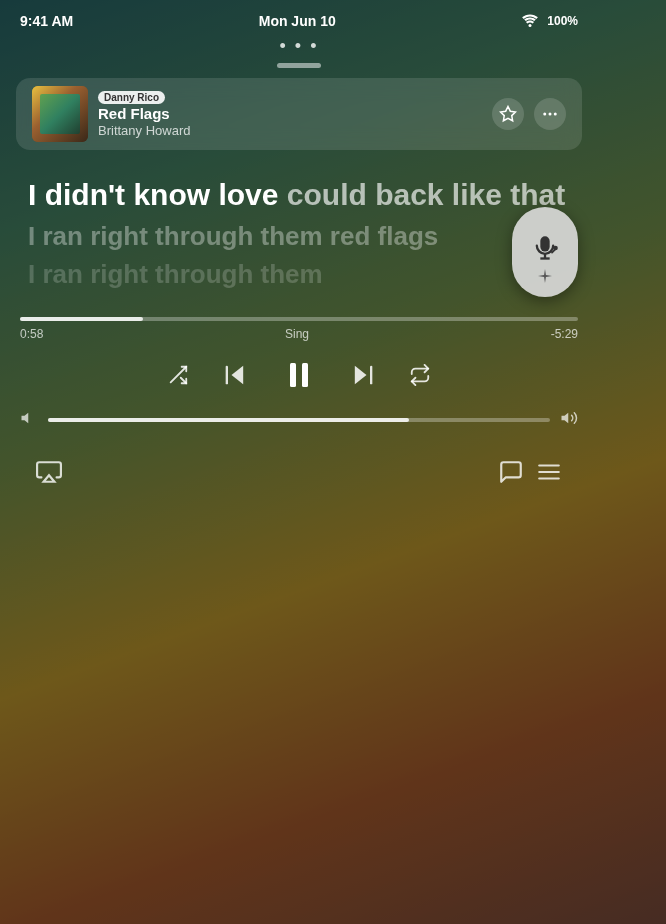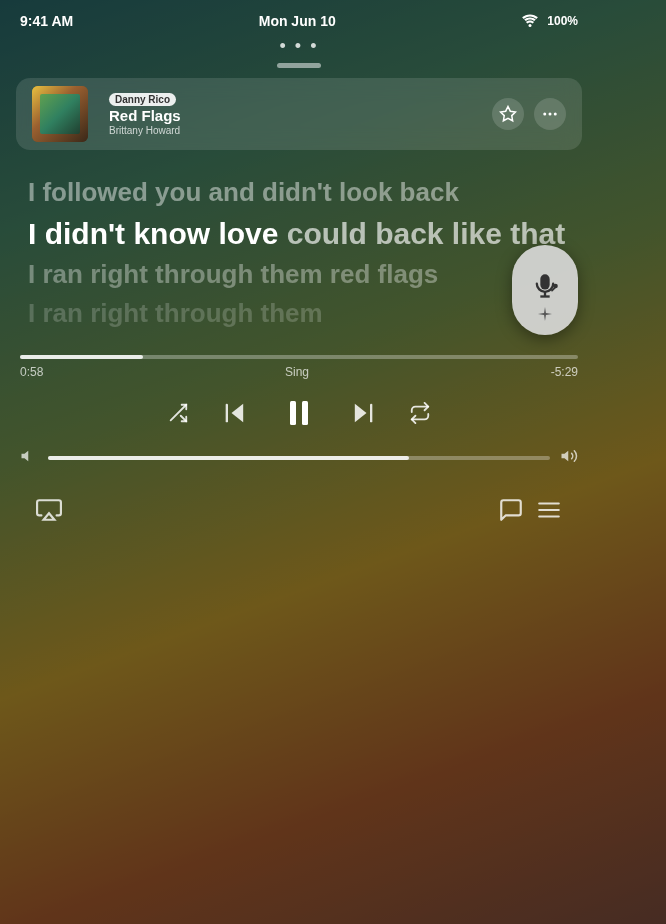--- a/index.html
+++ b/index.html
@@ -100,21 +100,21 @@
       margin: 0 16px 16px;
       background: rgba(255,255,255,0.12);
       border-radius: 14px;
       backdrop-filter: blur(10px);
       justify-content: space-between;
     }
 
     .card-left {
       display: flex;
       align-items: center;
-      gap: 21px;
+      gap: 10px;
       justify-content: space-between;
     }
 
     .album-art {
       width: 56px;
       height: 56px;
       border-radius: 6px;
       background: linear-gradient(135deg, #c8a030 0%, #7a5020 50%, #4a3820 100%);
       position: relative;
       overflow: hidden;
@@ -159,21 +159,21 @@
       white-space: nowrap;
     }
 
     .song-title {
       font-size: 15px;
       font-weight: 700;
       color: #fff;
     }
 
     .song-artist {
-      font-size: 10px;
+      font-size: 13px;
       color: rgba(255,255,255,0.75);
     }
 
     .card-actions {
       display: flex;
       align-items: center;
       gap: 10px;
     }
 
     .action-btn {
@@ -421,21 +421,20 @@
           <circle cx="5" cy="12" r="2"></circle>
             <circle cx="12" cy="12" r="2"></circle>
             <circle cx="19" cy="12" r="2"></circle>
         </svg>
       </div>
     </div>
   </div>
 
   <div id="lyrics-area" style="position:relative; padding: 10px 28px 0;">
     <div class="lyrics-section">
-      <div class="lyric-line lyric-past">I followed you and didn't look back</div>
 
       <div class="lyric-line lyric-current">
         <span class="highlight">I didn't know love </span><span class="unhighlight">could back like that</span>
       </div>
 
       <div class="lyric-line lyric-future">I ran right through them red flags</div>
       <div class="lyric-line lyric-future" style="opacity:0.55;">I ran right through them</div>
     </div>
 
     <div id="mic-button">

